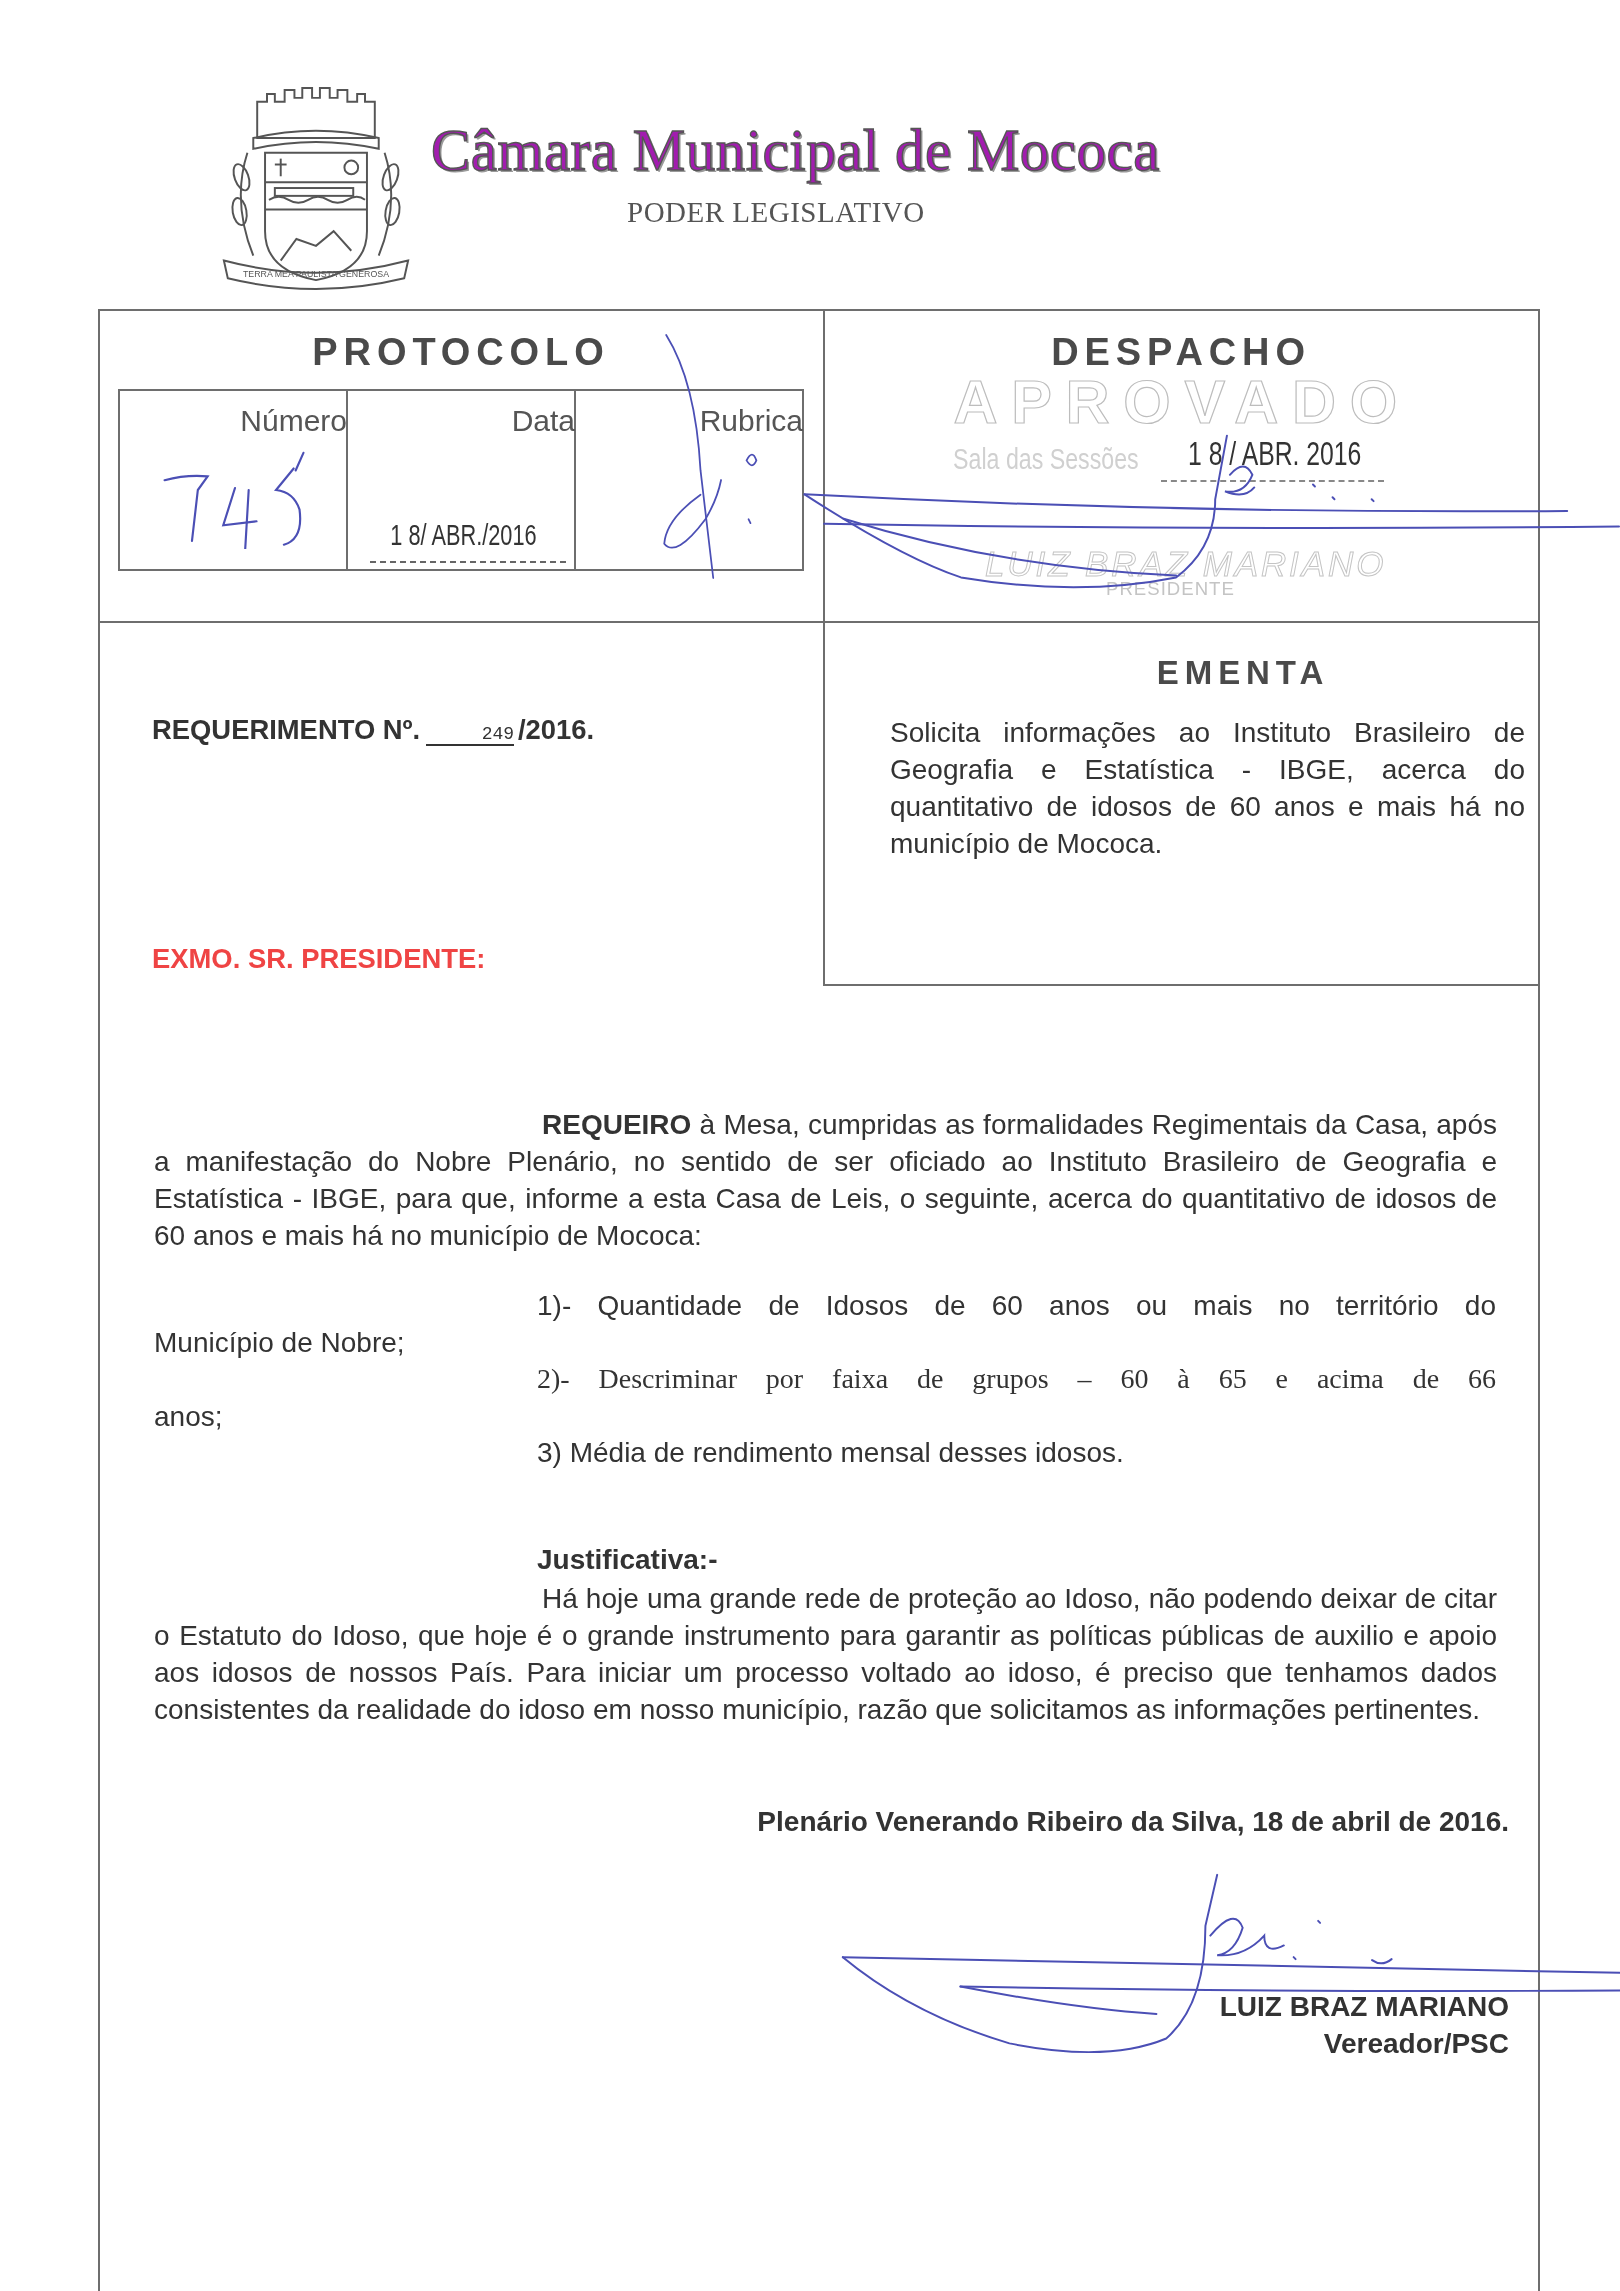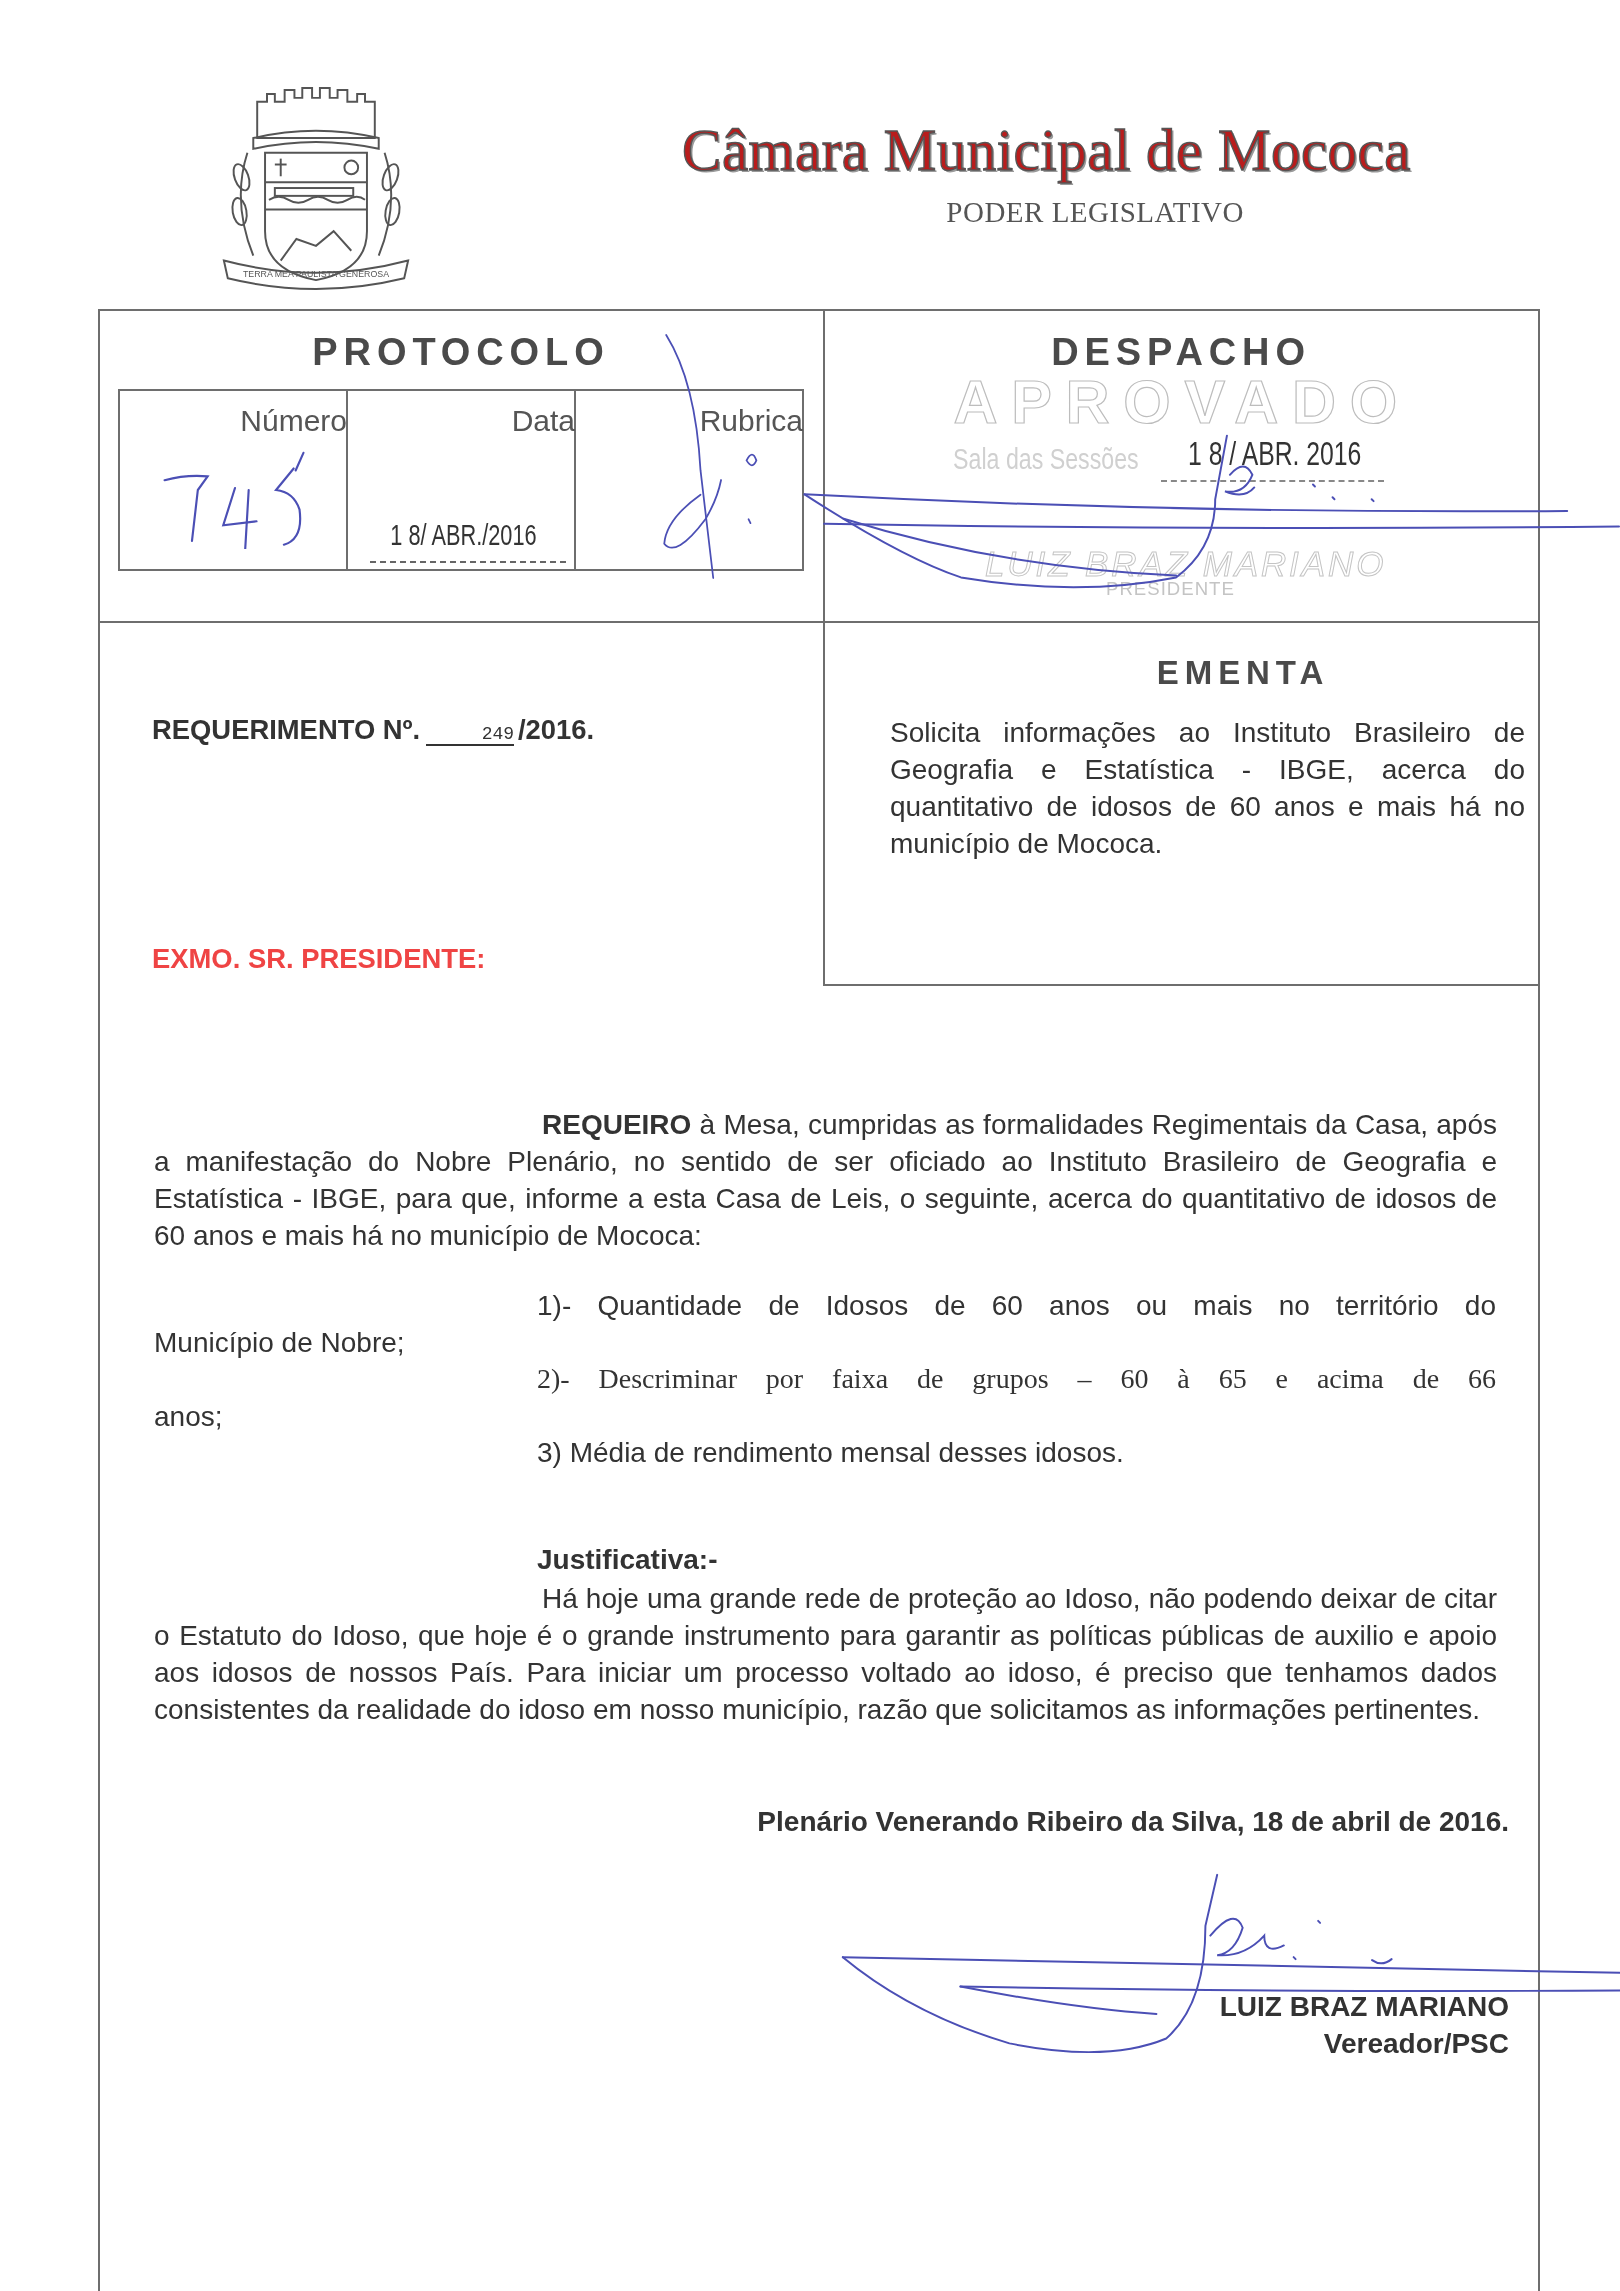--- a/index.html
+++ b/index.html
@@ -7,26 +7,26 @@
     width:1620px; height:2292px; position:relative; overflow:hidden;
     background:#ffffff; color:#2a2a2a;
     font-family:"Liberation Sans", sans-serif;
   }
   .abs { position:absolute; }
   .line { position:absolute; background:#6e6e6e; }
 
   
   .crest { left:218px; top:84px; width:196px; height:211px; }
   .title {
-    left:431px; top:116px; width:980px; text-align:right;
-    font-family:"Liberation Serif", serif; font-size:59px; color:#b91c1c;
+    left:431px; top:116px; width:980px; text-align:left;
+    font-family:"Liberation Serif", serif; font-size:59px; color:#a21caf;
     -webkit-text-stroke:1.4px #555; letter-spacing:0.5px; text-shadow:2px 2px 0 #9a9a9a;
   }
   .subtitle {
-    left:627px; top:196px; width:617px; text-align:right;
+    left:627px; top:196px; width:617px; text-align:left;
     font-family:"Liberation Serif", serif; font-size:29px; color:#555; letter-spacing:0.5px;
   }
 
   
   .frame-top { left:98px; top:309px; width:1441px; height:2px; }
   .frame-left { left:98px; top:309px; width:2px; height:1983px; }
   .frame-right { left:1538px; top:309px; width:2px; height:1983px; }
   .mid-v { left:823px; top:309px; width:2px; height:676px; }
   .mid-h { left:98px; top:621px; width:1441px; height:2px; }
   .ementa-bottom { left:823px; top:984px; width:716px; height:2px; }

